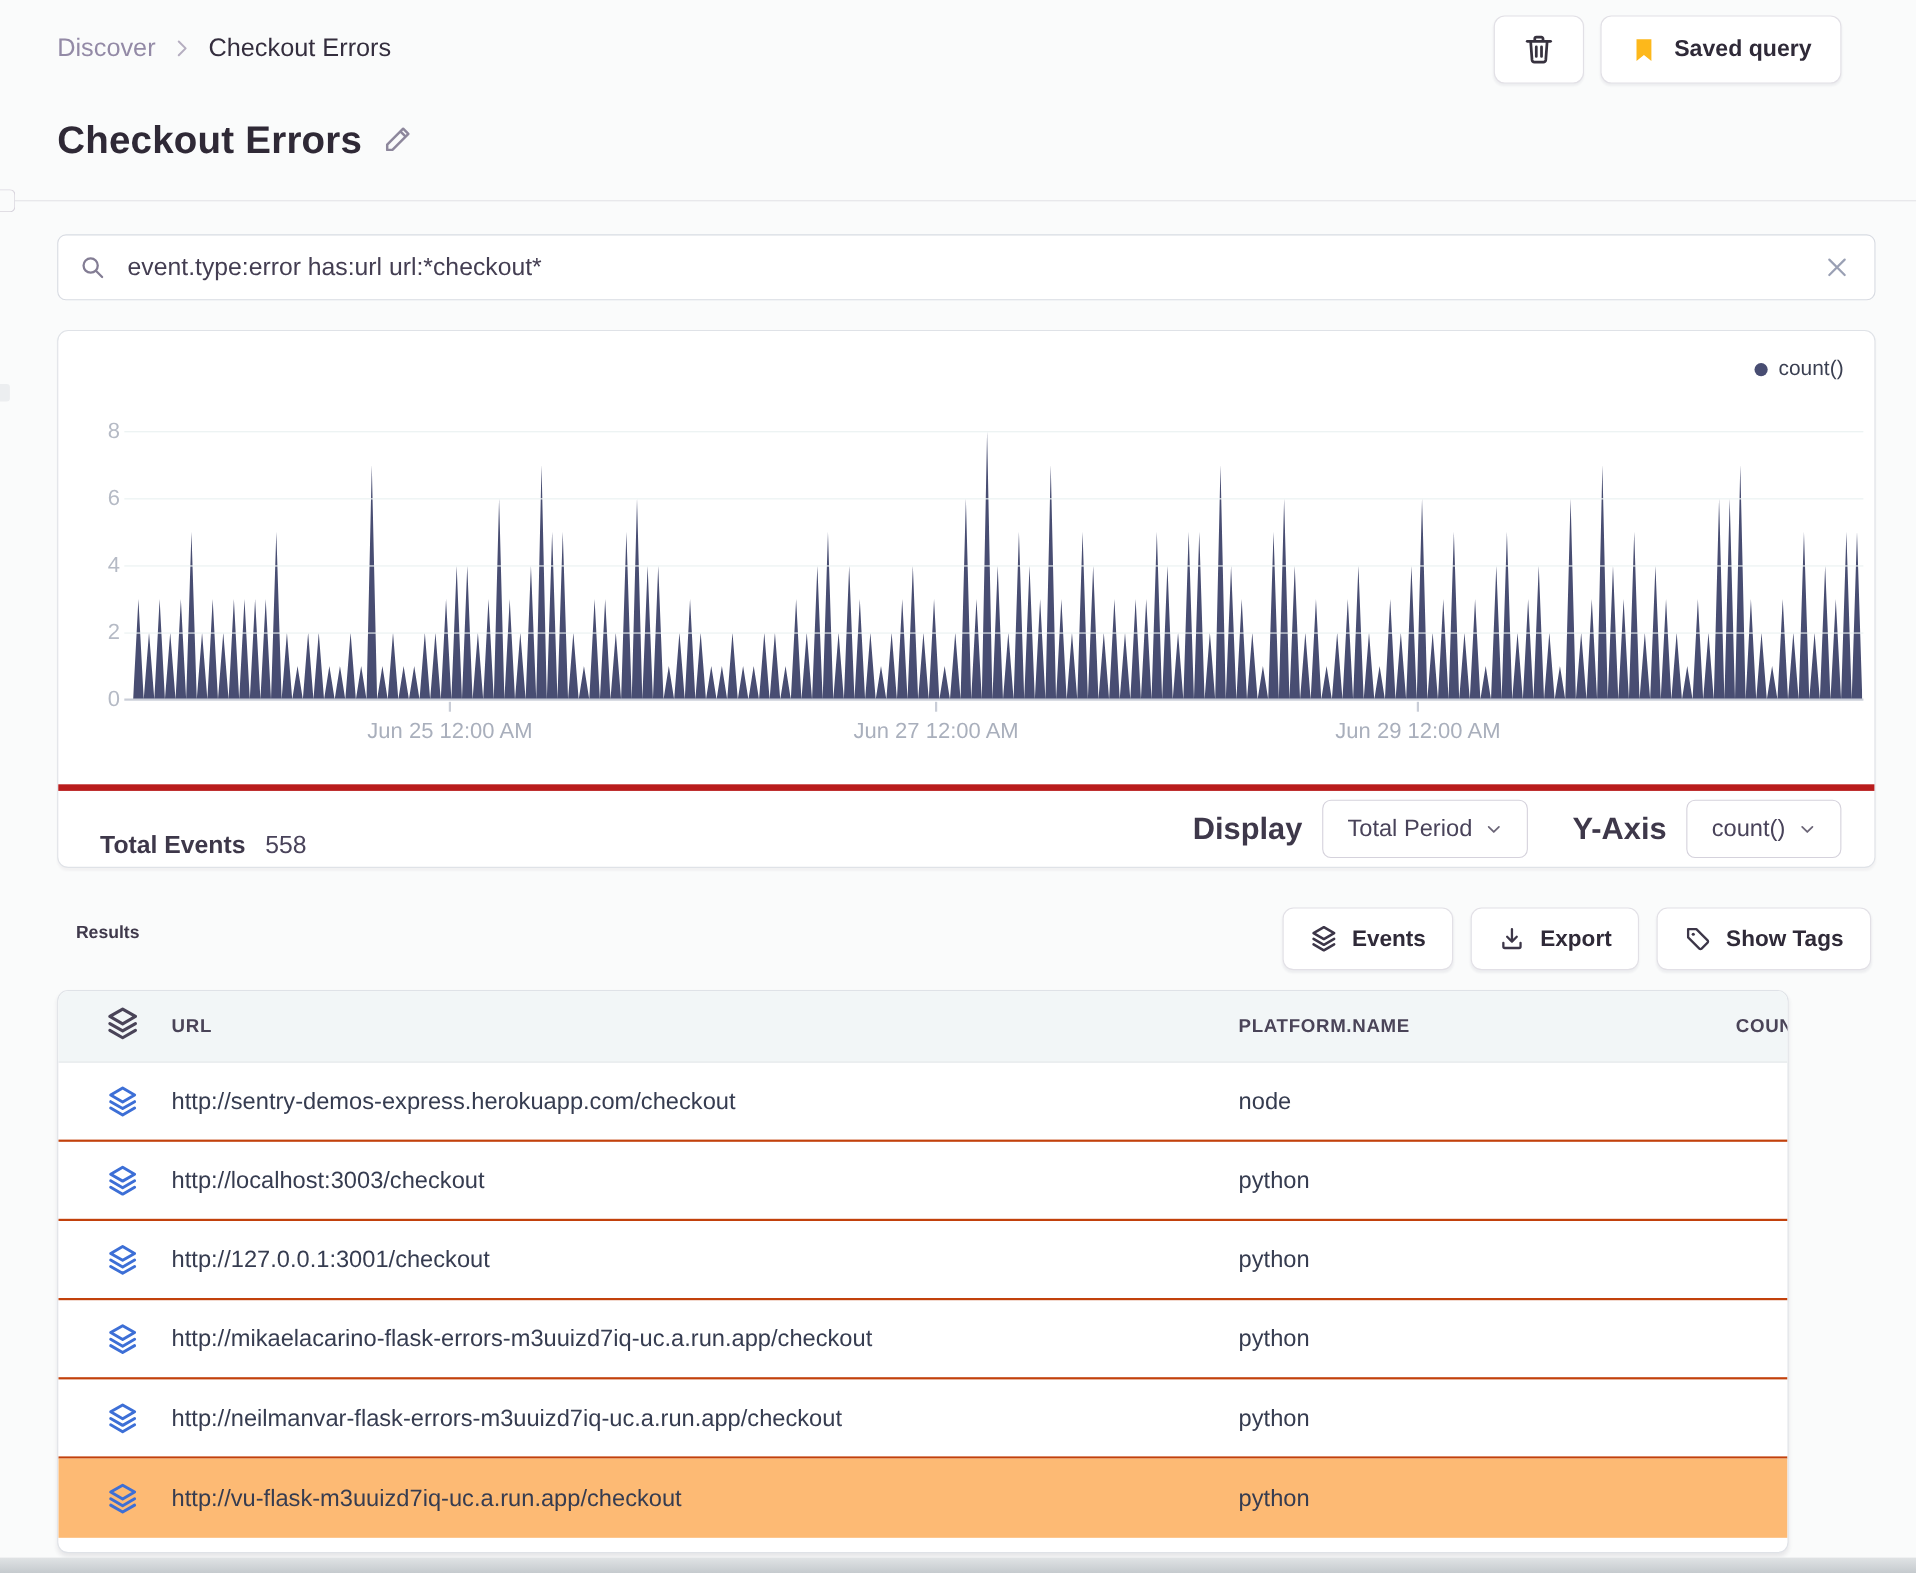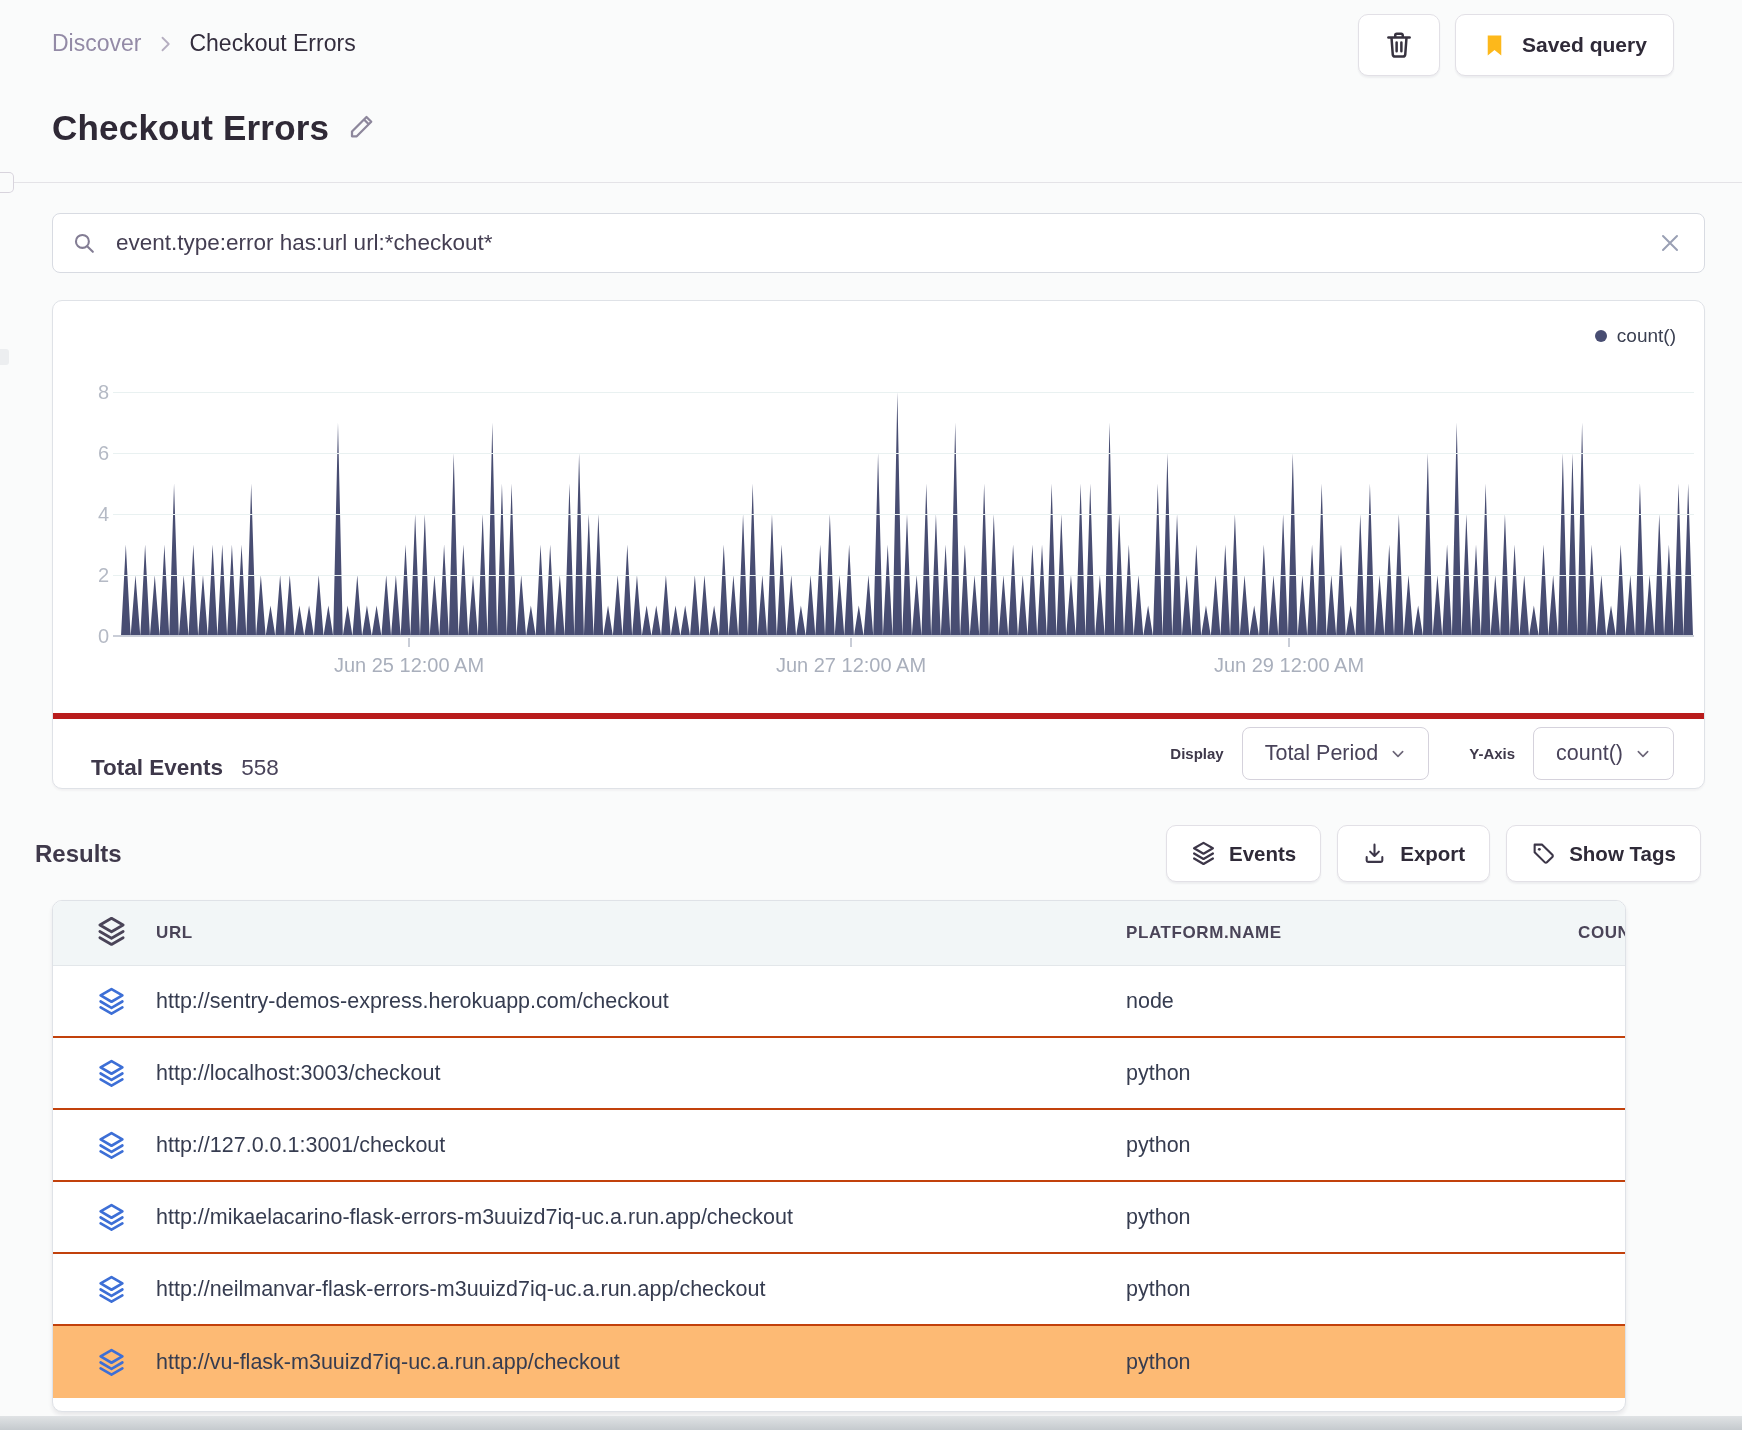--- a/index.html
+++ b/index.html
@@ -42,27 +42,27 @@
   .ylabel { position:absolute; width:48px; text-align:right; font-size:20px; color:#b5bac5; line-height:26px; }
   .xtick { position:absolute; width:2px; height:9px; background:#c9cdd7; }
   .xlabel { position:absolute; transform:translateX(-50%); font-size:20px; color:#a9afbc; white-space:nowrap; }
   #spikes { position:absolute; left:68px; top:91px; }
 
   .chart-footer { position:absolute; left:0; right:0; top:412px; bottom:0; border-top:6px solid #b91c1c; display:flex; align-items:center; }
   .total-group { display:flex; align-items:baseline; gap:18px; margin-left:38px; font-size:22.5px; }
   .total-label { font-weight:700; color:#3e384a; }
   .total-value { color:#49435a;margin-top:28px; }
   .footer-right { margin-left:auto; margin-right:30px; display:flex; align-items:center; }
-  .ctrl-label { font-size:15px; font-weight:700; color:#3e384a; }
+  .ctrl-label { font-size:28px; font-weight:700; color:#3e384a; }
   .dropdown { height:53px; border:1px solid #d5d2dc; border-radius:8px; background:#fff; display:flex; align-items:center; justify-content:center; gap:12px; font-size:21.5px; color:#49435a; cursor:pointer; padding:0 22px; margin-left:18px; }
   .dropdown .chev { color:#6b6577; margin-top:3px; }
   .gap-big { width:40px; }
 
   
-  .results-heading { position:absolute; left:35px; top:840px; font-size:24px; font-weight:700; color:#3f394b; }
+  .results-heading { position:absolute; left:69px; top:840px; font-size:16px; font-weight:700; color:#3f394b; }
   .results-buttons { position:absolute; top:825px; left:1166px; display:flex; gap:16px; }
   .btn-small { height:57px; padding:0 24px; gap:13px; font-size:20.5px; font-weight:700; color:#2f2a38; }
   .btn-small svg { color:#3c3648; }
 
   
   .table-panel { position:absolute; left:52px; top:900px; width:1574px; height:512px; background:#fff; border:1px solid #dfe2e7; border-radius:10px; box-shadow:0 3px 4px rgba(40,35,60,.09); overflow:hidden; }
   .tgrid { display:grid; grid-template-columns:77px 970px 430px 124px; align-items:center; padding:0 26px; }
   .thead { height:65px; background:#f2f6f7; border-bottom:1px solid #e3e7ea; }
   .th { font-size:17px; font-weight:700; letter-spacing:.6px; color:#4a4458; }
   .th-count { text-align:right; display:flex; align-items:center; justify-content:flex-end; gap:6px; }

